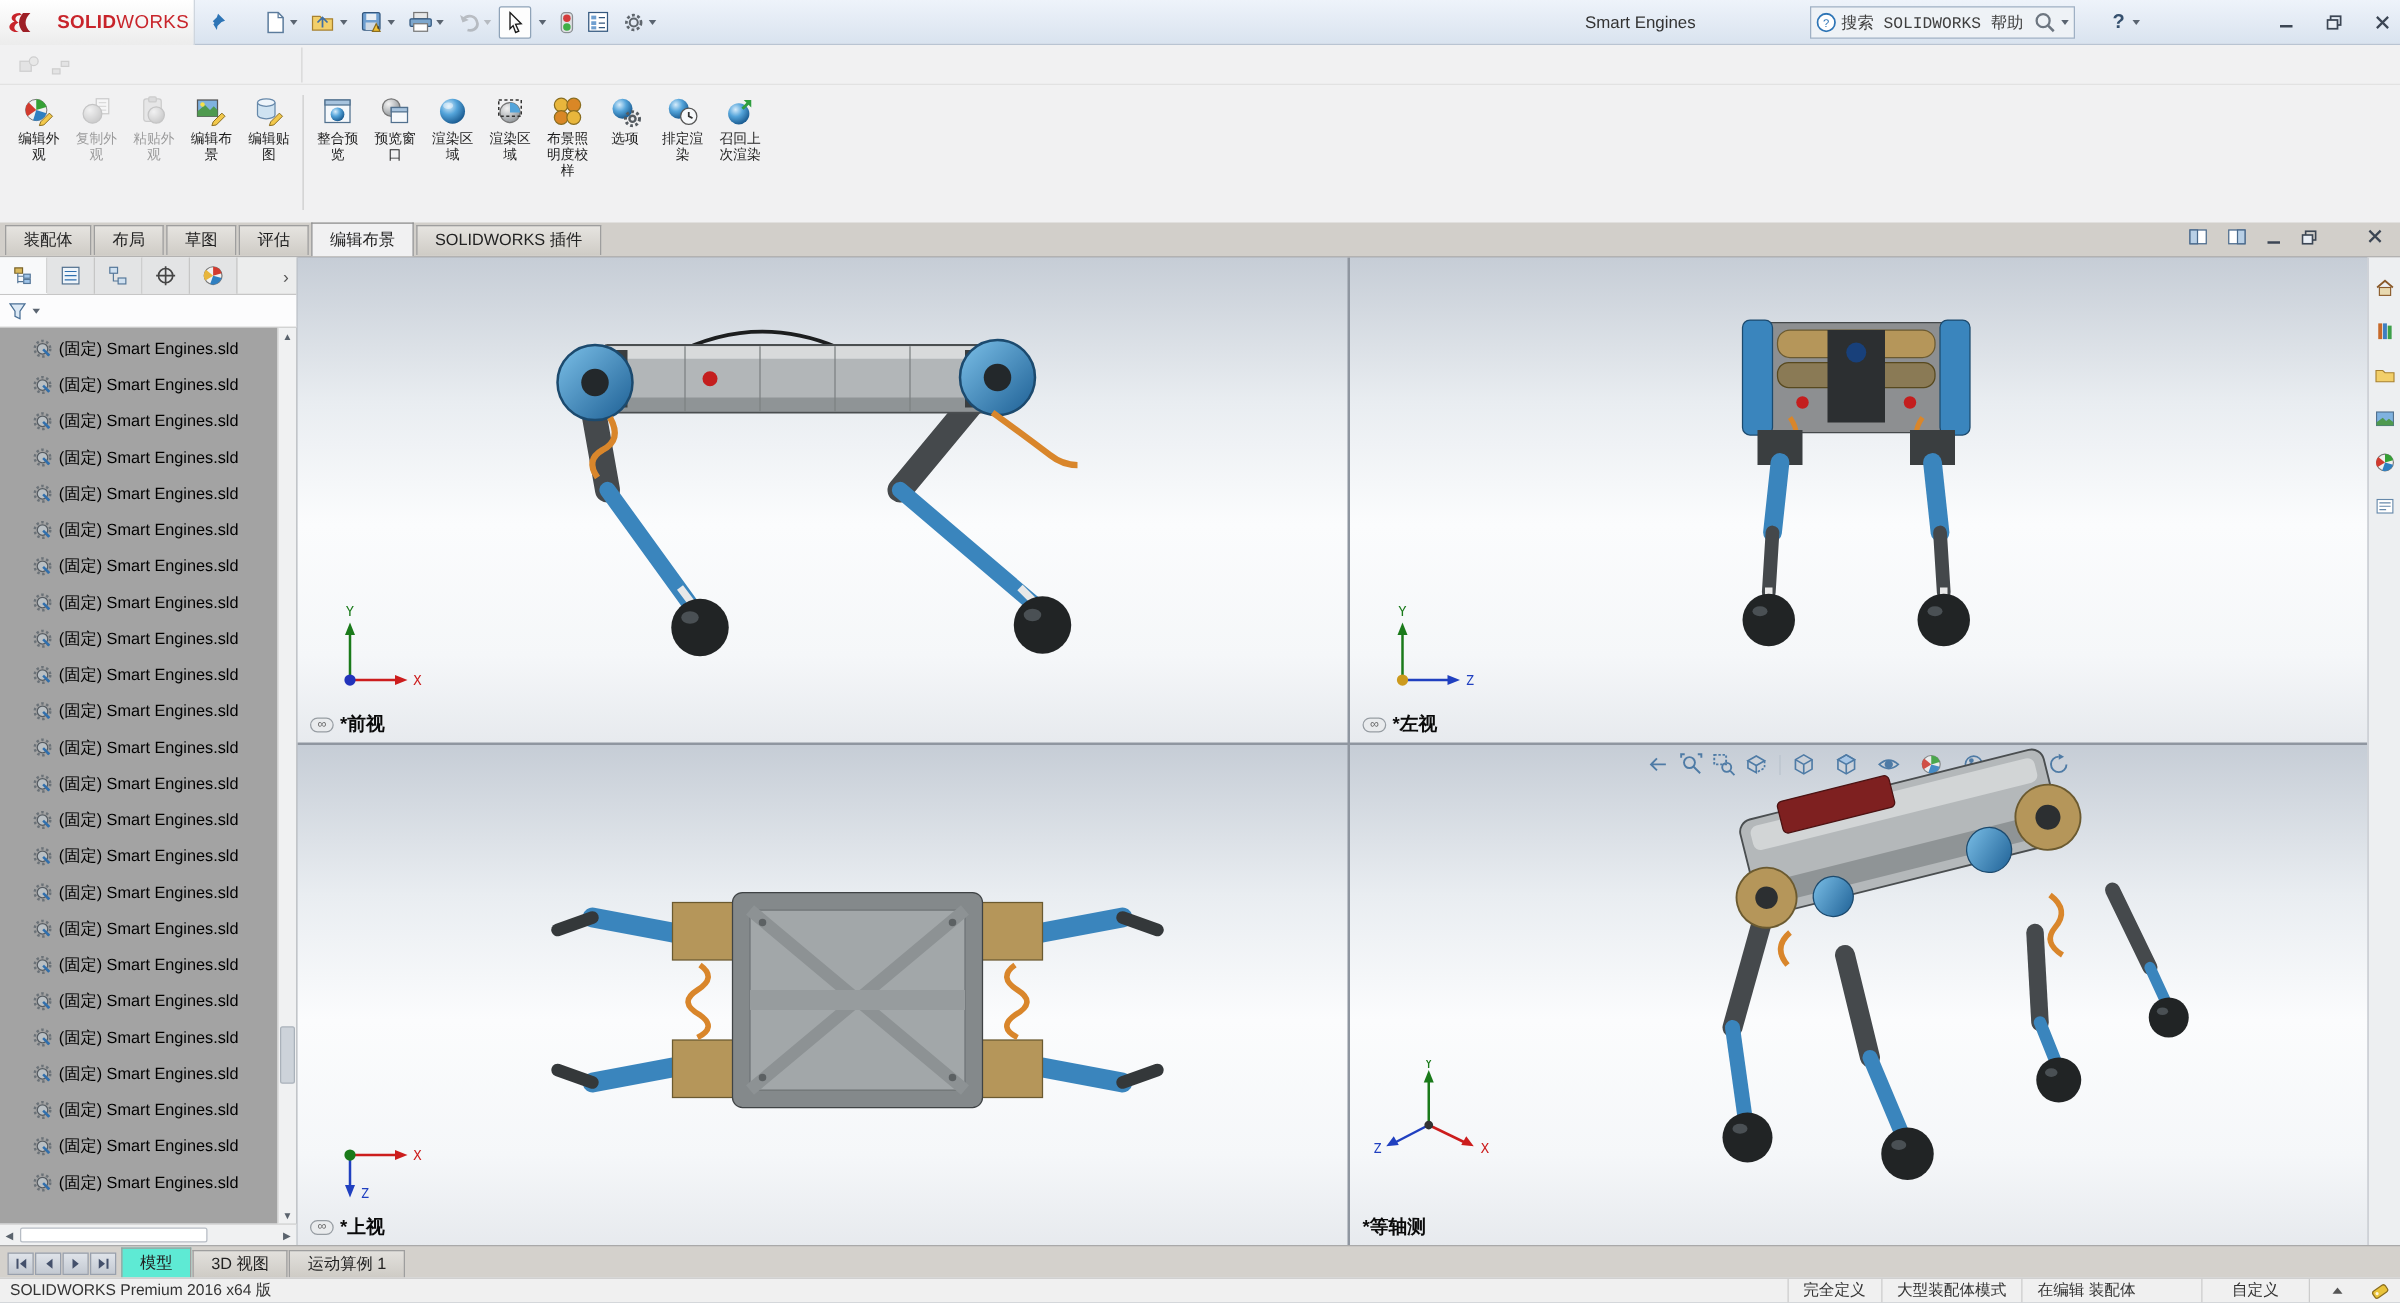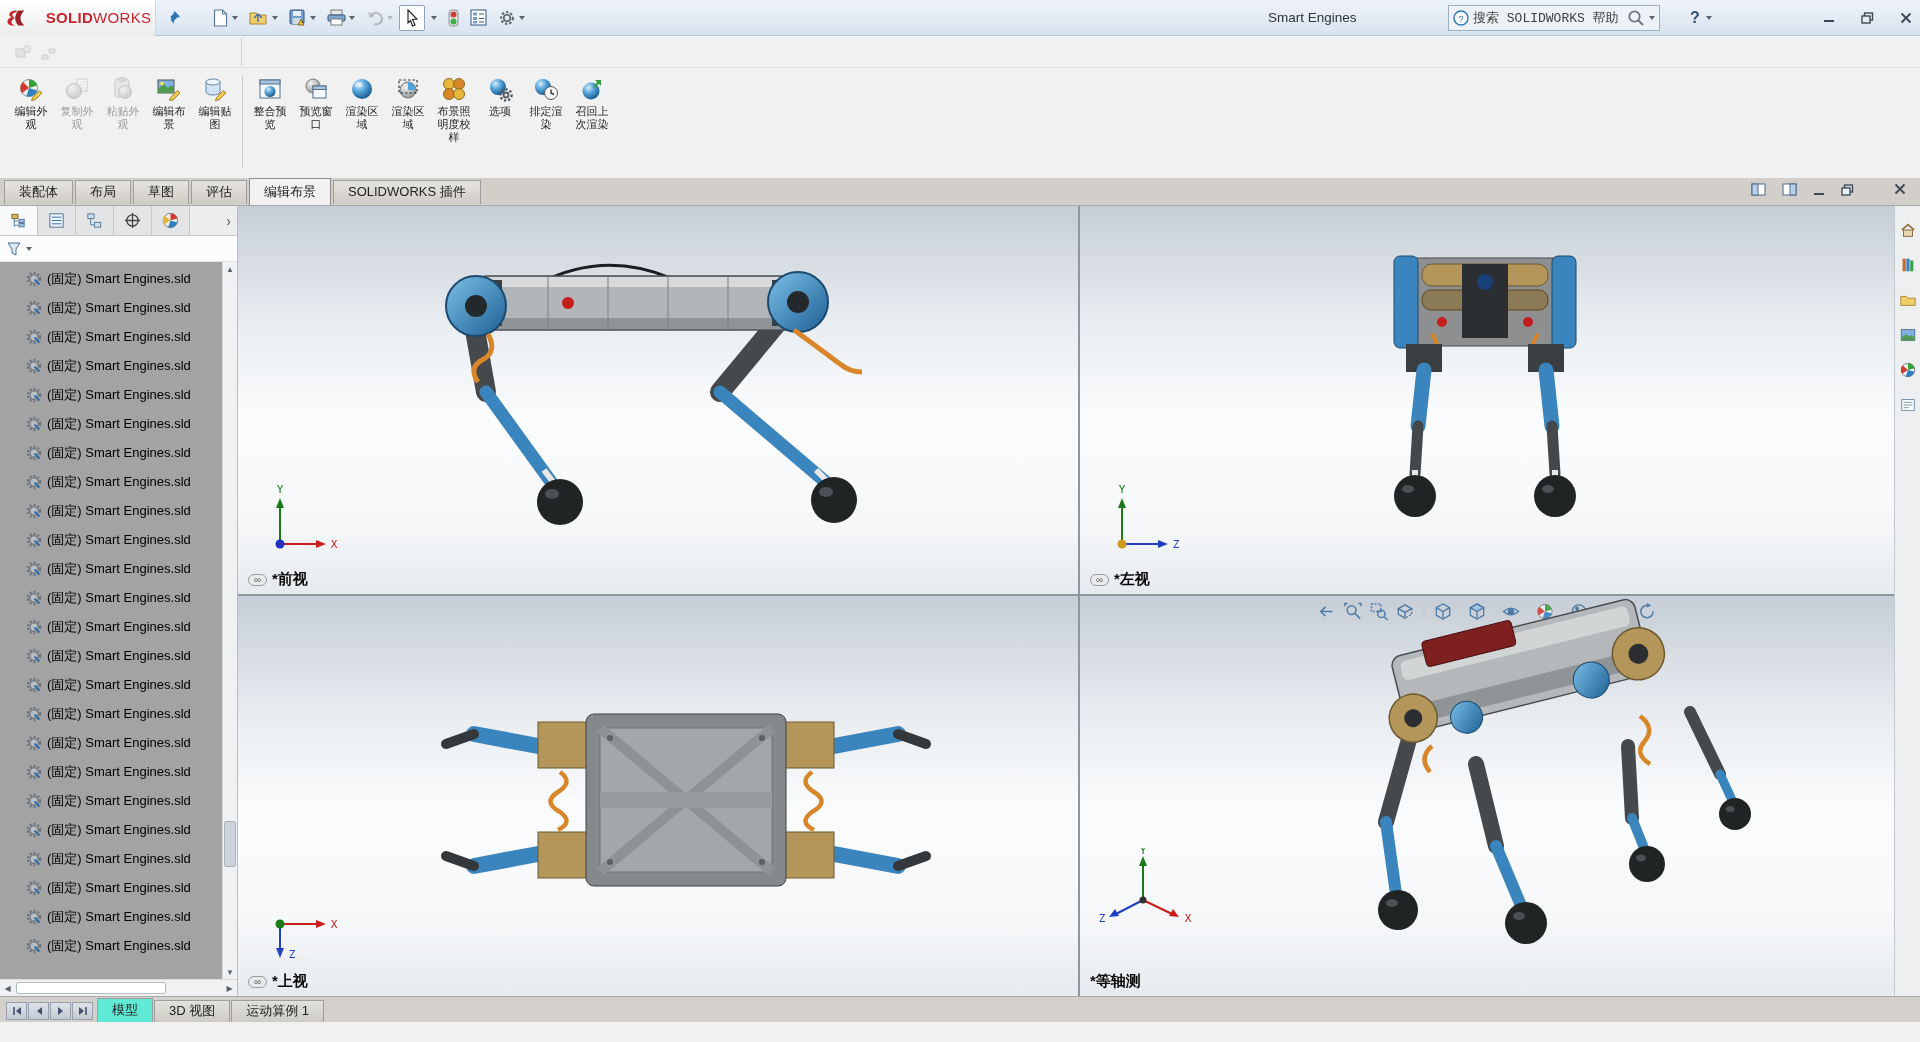--- a/index.html
+++ b/index.html
@@ -1072,13 +1072,30 @@
             <path d="M8 1 V9" stroke="#44506b" stroke-width="1.6"></path>
             <path d="M1 1 L6 5 L1 9 Z" fill="#44506b"></path>
           </svg>
         </span>
     </div>
     <div class="btab active"><span>模型</span></div>
     <div class="btab"><span>3D 视图</span></div>
     <div class="btab"><span>运动算例 1</span></div>
   </div>
 
+  <footer class="statusbar">
+    <span class="status-left">SOLIDWORKS Premium 2016 x64 版</span>
+    <span class="spacer"></span>
+    <span class="status-item">完全定义</span>
+    <span class="status-item">大型装配体模式</span>
+    <span class="status-item">在编辑 装配体</span>
+    <span class="status-item custom">自定义</span>
+    <span class="caret-up"></span>
+    <span class="tagwrap">
+      <svg width="16" height="14" viewBox="0 0 16 14">
+          <g transform="rotate(-35 8 7)">
+            <rect x="2" y="4" width="12" height="6.5" rx="2" fill="#e9c33a" stroke="#8a6d1f"></rect>
+            <circle cx="5" cy="7.2" r="1.3" fill="#fdf6dd"></circle>
+          </g>
+        </svg>
+    </span>
+  </footer>
 </div>
 
 </body></html>

